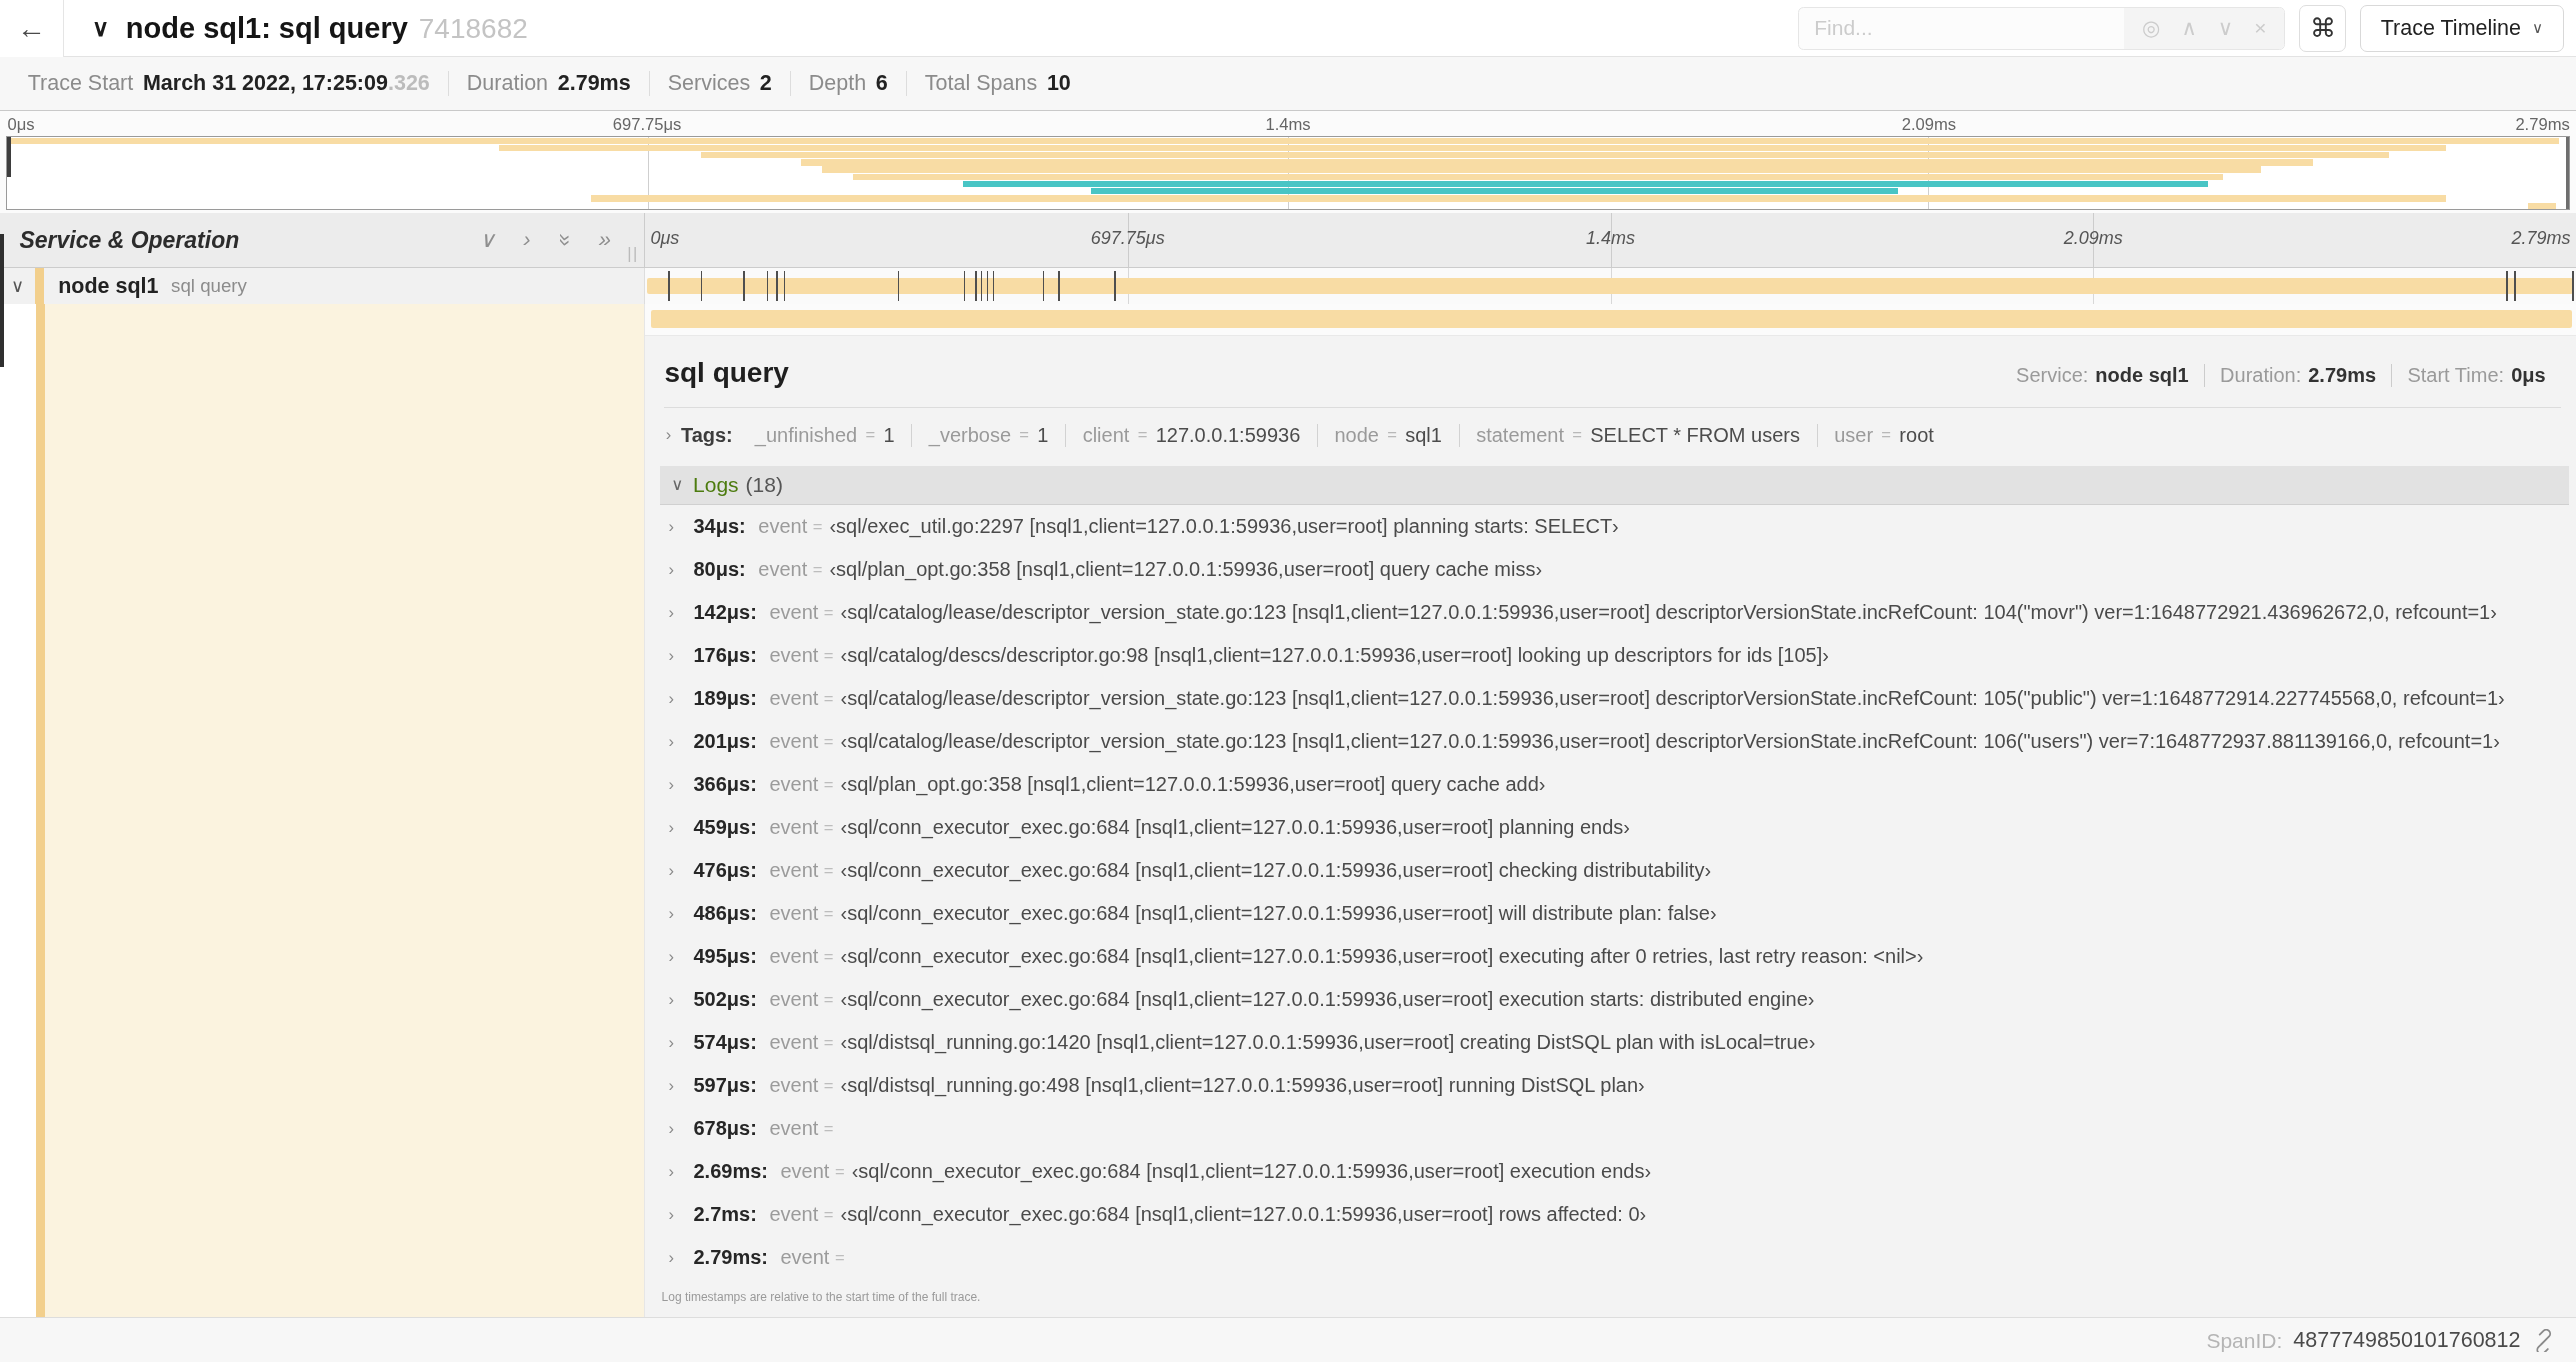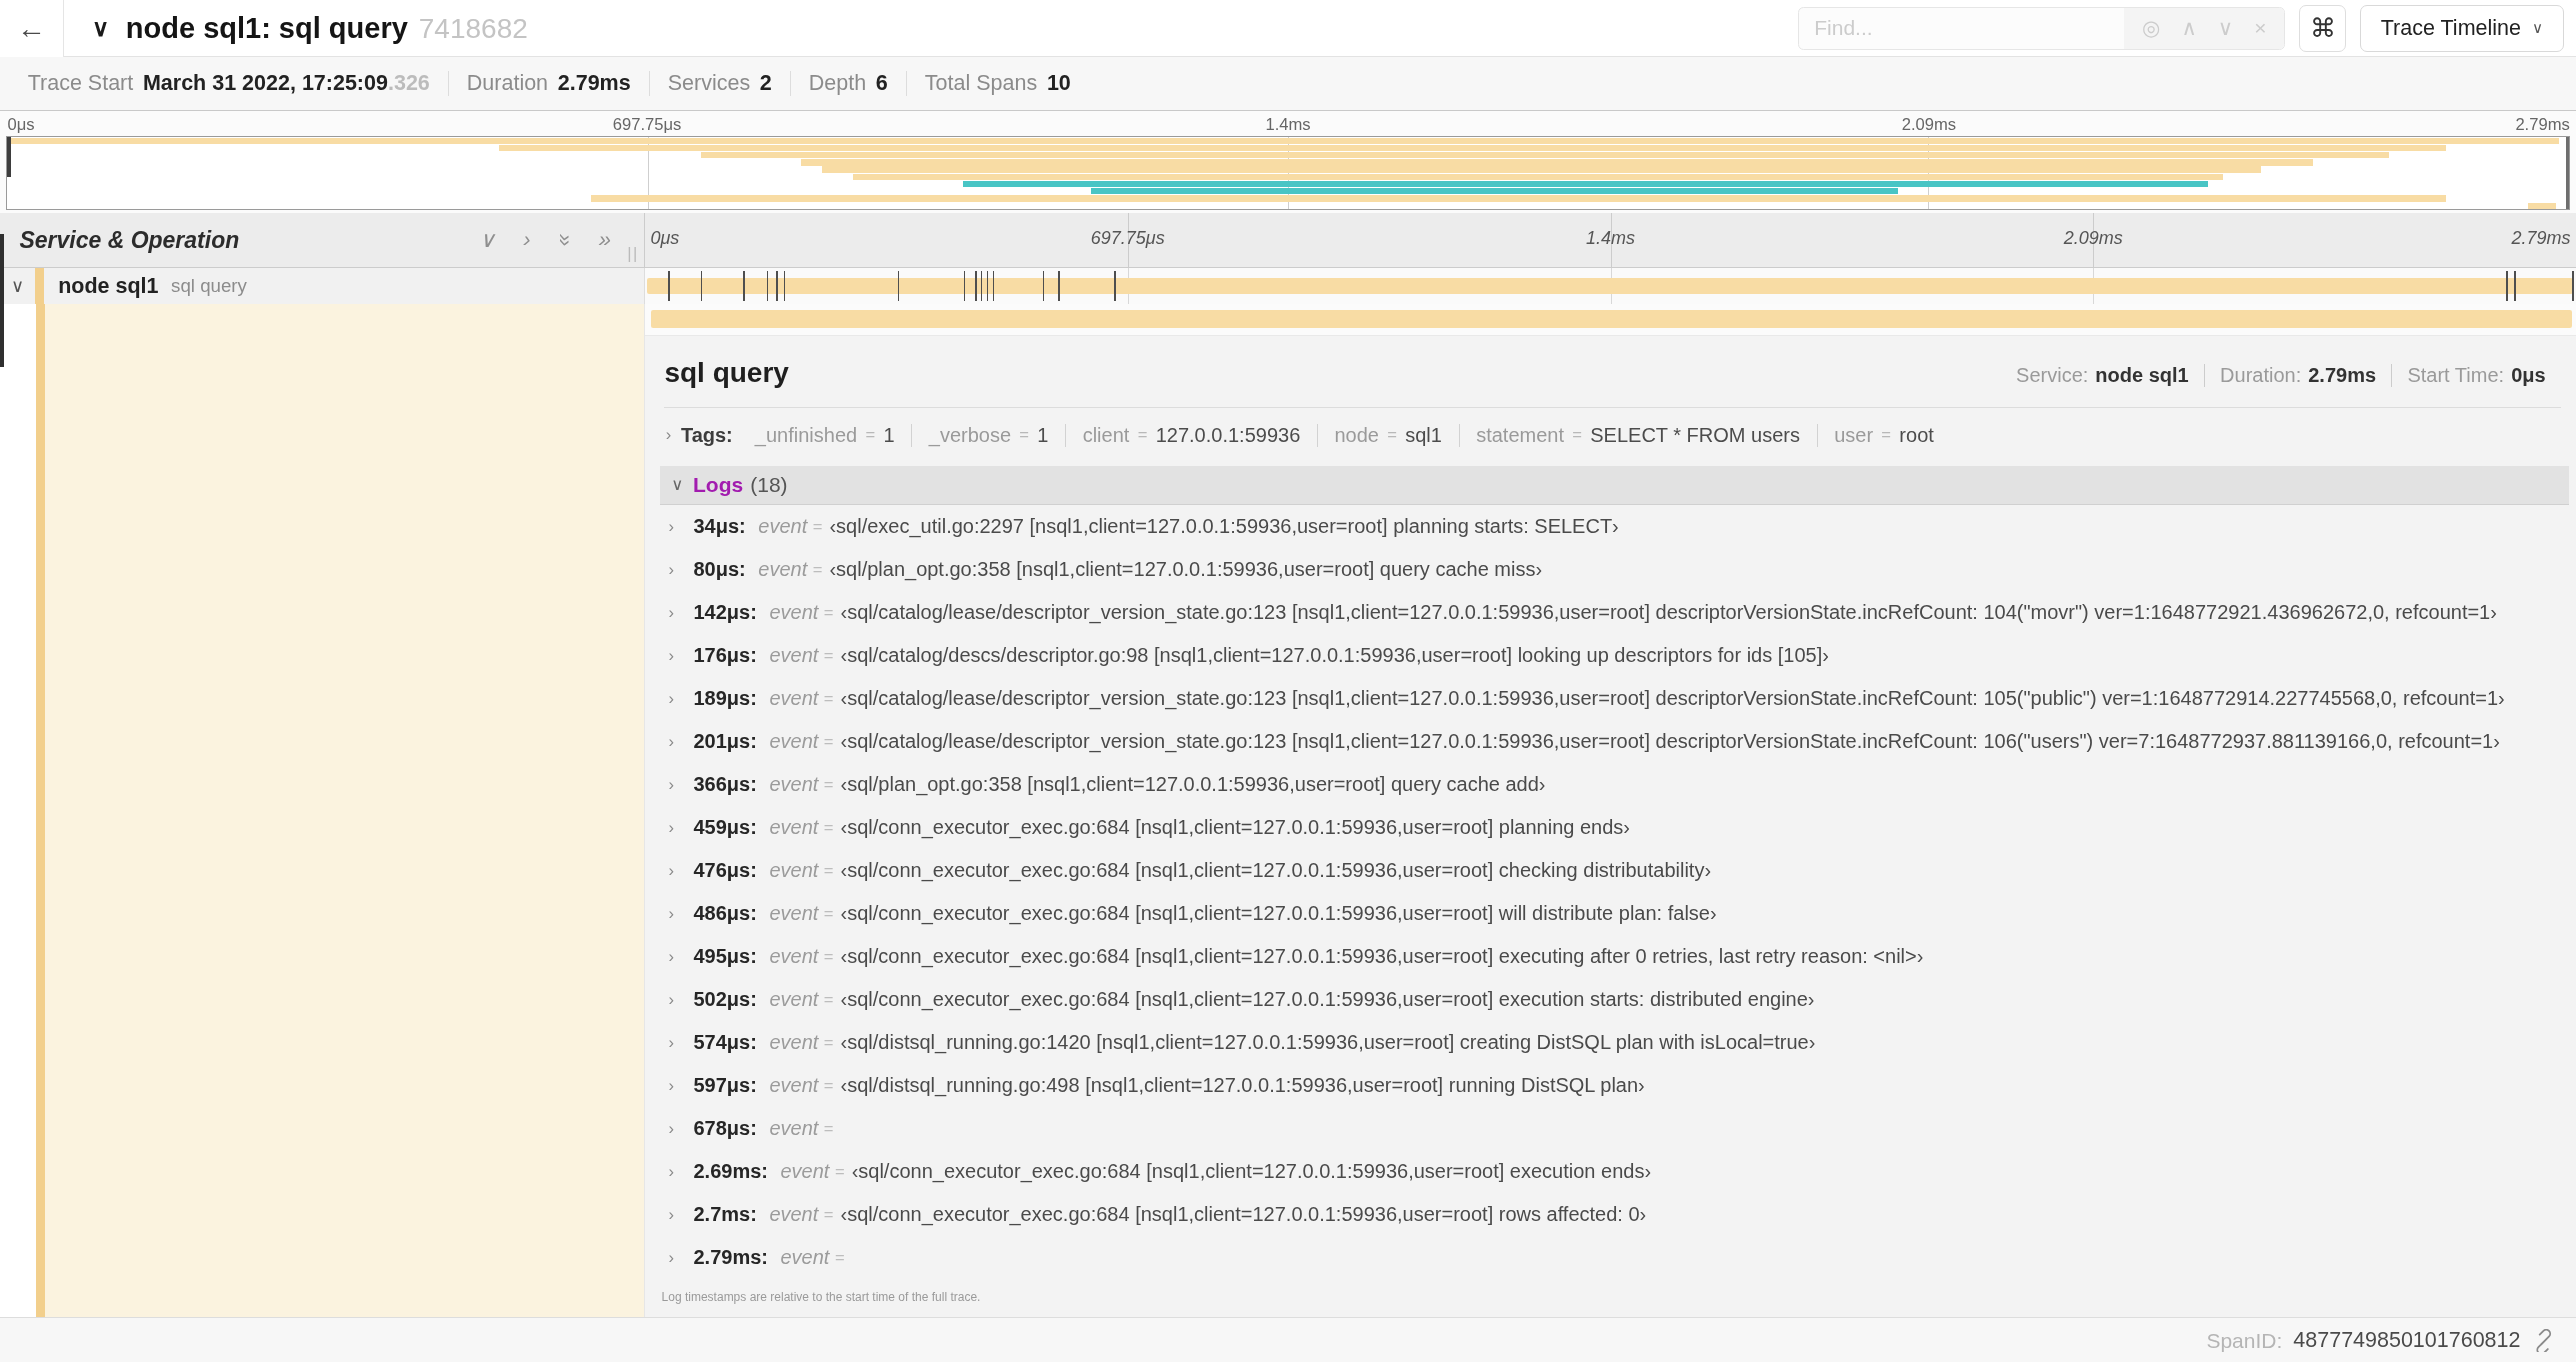--- a/index.html
+++ b/index.html
@@ -95,26 +95,26 @@
   .d-tags { display:flex; align-items:center; padding:16.6px 0 5.5px 11px; font-size:20px; flex-wrap:nowrap; }
   .d-tags-chevron { color:#8a8a8a; font-size:16.6px; margin:0 9.7px; cursor:pointer; }
   .d-tags-label { font-weight:700; color:#3c3c3c; margin-right:5.5px; }
   .tag { padding:0 16.6px; display:flex; align-items:center; gap:8.3px; white-space:nowrap; }
   .tag + .tag { border-left:0.7px solid #d2d2d2; }
   .tag-key { color:#9a9a9a; }
   .tag-eq { color:#b8b8b8; font-size:16.6px; }
   .tag-val { color:#4c4c4c; }
   .logs-head { margin:14px 7px 0 15.2px; background:#e2e2e2; height:39px; display:flex; align-items:center; font-size:21px; border-bottom:0.7px solid #d0d0d0; cursor:pointer; }
   .logs-chevron { color:#666; margin:0 9.7px 0 11px; font-size:16.6px; }
-  .logs-label { font-weight:700; color:#a21caf; margin-right:7px; }
+  .logs-label { font-weight:400; color:#4d7c0f; margin-right:7px; }
   .logs-count { color:#555; }
   .log-row { height:43px; display:flex; align-items:center; font-size:20px; padding-left:23.5px; white-space:nowrap; overflow:hidden; cursor:pointer; }
   .log-chevron { color:#8a8a8a; font-size:16.6px; width:25px; flex:0 0 25px; }
   .log-time { font-weight:700; color:#262626; margin-right:12.5px; }
-  .log-key { color:#9b9b9b; margin-right:5.5px;font-style:italic; }
+  .log-key { color:#9b9b9b; margin-right:5.5px; }
   .log-eq { color:#bdbdbd; font-size:16.6px; margin-right:7px; }
   .log-val { color:#4a4a4a; }
   .logs-note { font-size:12px; color:#9a9a9a; margin:11px 0 0 16.6px; }
 
   
   .left-scroll { position:absolute; left:0; top:234px; width:3.5px; height:133px; background:#2f2f2f; z-index:40; }
 
   
   .bottombar { height:46px; flex:0 0 46px; background:#f7f7f7; border-top:0.7px solid #ddd; display:flex; align-items:center; justify-content:flex-end; gap:11px; padding-right:21px; }
   .spanid-label { color:#b5b5b5; font-size:21px;text-align:right; }

